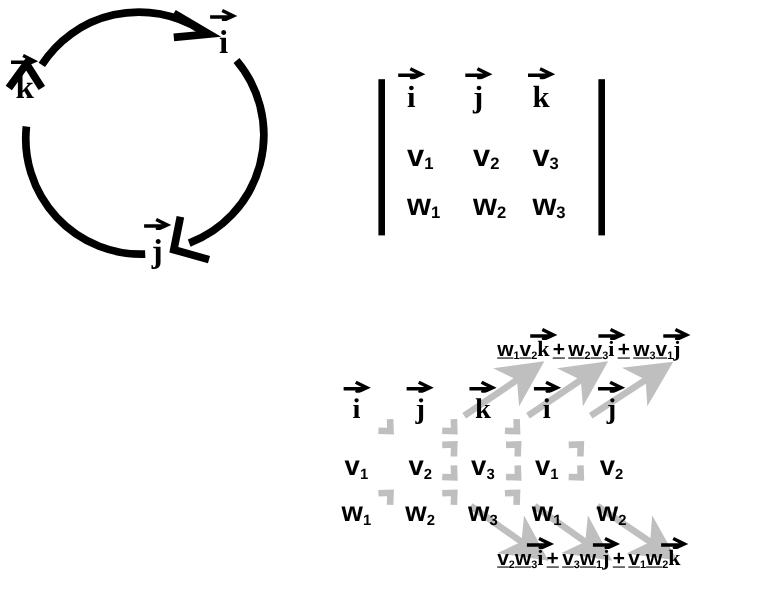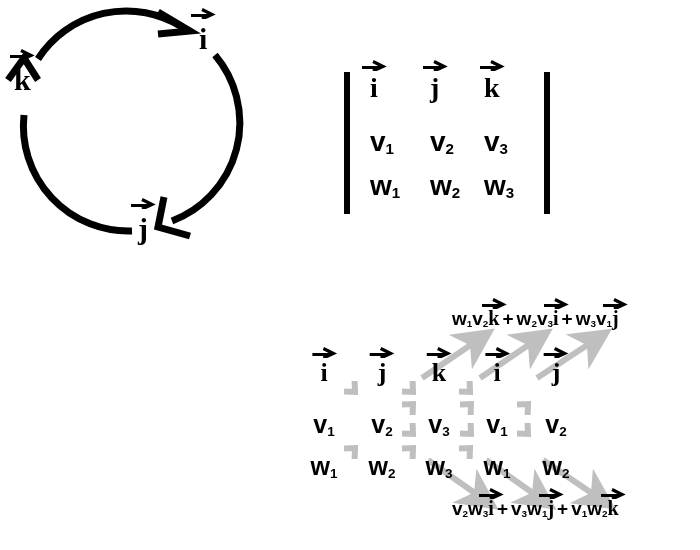--- a/index.html
+++ b/index.html
@@ -123,20 +123,21 @@
   }
   .s-cell .vec { font-size: 26px; }
   .s-cell .vec .hat { top: -0.50em; }
   .formula {
     position: absolute;
     font-size: 19px;
     font-weight: bold;
     color: #000000;
     font-family: "Liberation Sans", sans-serif;
     white-space: nowrap;
+    text-decoration: underline;
   }
   .formula .vec {
     font-size: 20px;
     font-family: "Liberation Serif", serif;
   }
   .formula .vec .hat { top: -0.50em; }
   .formula sub.sb { font-size: 0.52em; }
   .formula .plus { padding: 0 3px; font-weight: bold; }
   #formula-top { left: 156px; top: 8px; }
   #formula-bottom { left: 156px; top: 198px; }

